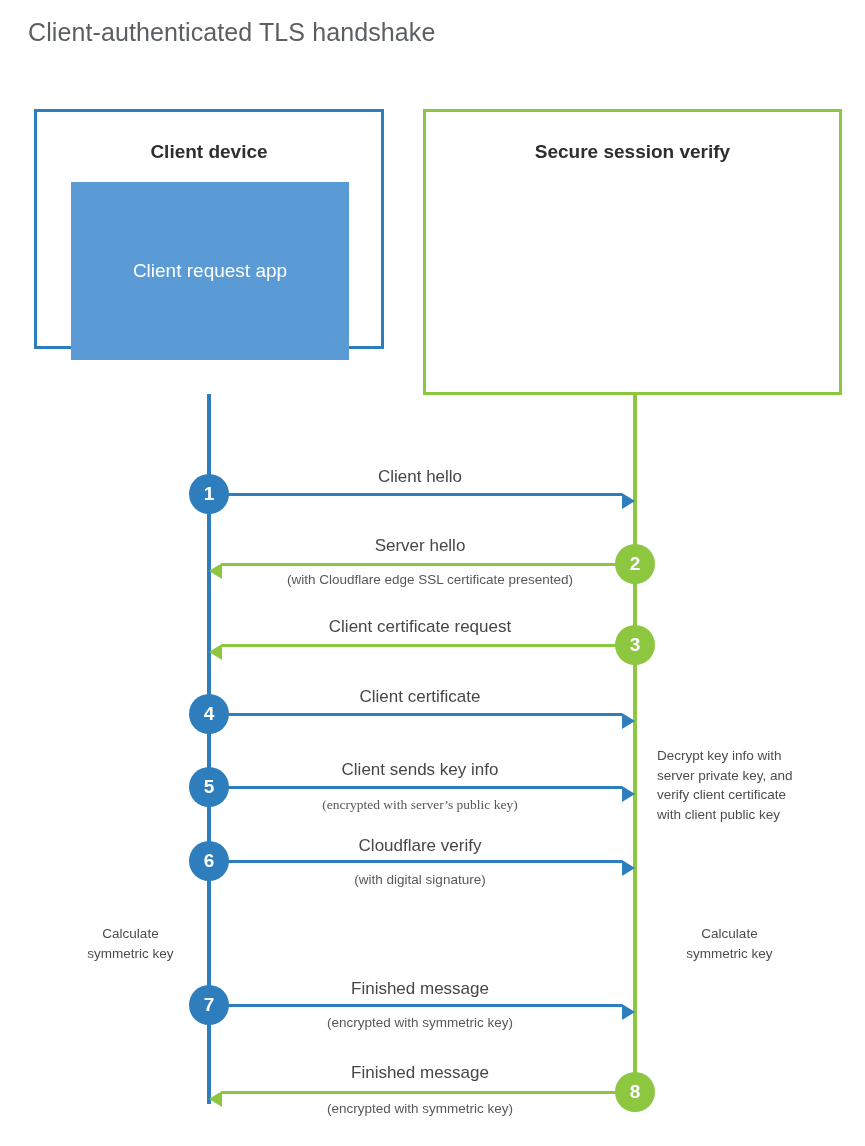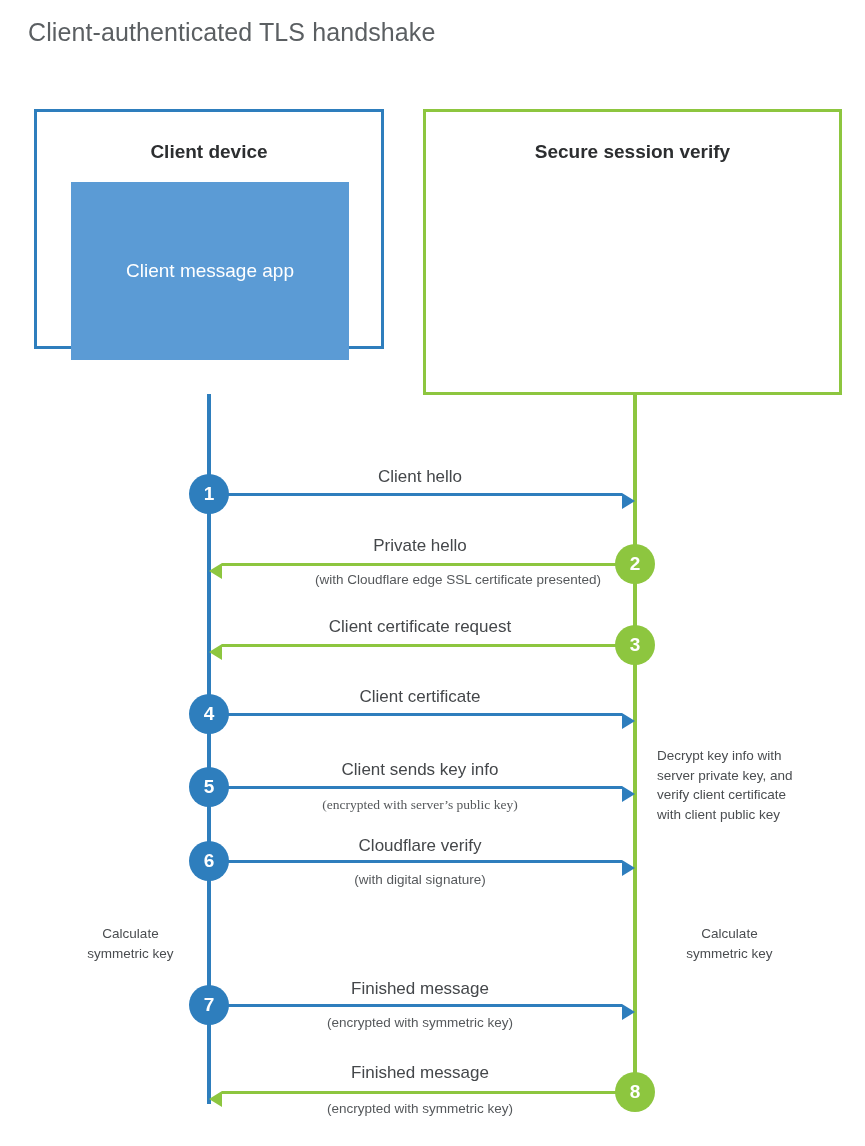--- a/index.html
+++ b/index.html
@@ -184,42 +184,42 @@
 </style>
 </head>
 <body>
 
 <div id="canvas">
 
   <div class="page-title">Client-authenticated TLS handshake</div>
 
   <div class="party-box client">
     <div class="party-title">Client device</div>
-    <div class="client-app">Client message app</div>
+    <div class="client-app">Client request app</div>
   </div>
 
   <div class="party-box server">
     <div class="party-title">Secure session verify</div>
   </div>
 
   <div class="lifeline client-line"></div>
   <div class="lifeline server-line"></div>
 
   <div class="msg blue ltr">
     <div class="arrow-line" style="left:209px; top:493px; width:413px;"></div>
     <div class="arrow-head" style="left:622px; top:493px;"></div>
     <div class="msg-label" style="left:420px; top:467px;">Client hello</div>
   </div>
   <div class="step-circle blue" style="left:209px; top:494px;">1</div>
 
   <div class="msg green rtl">
     <div class="arrow-line" style="left:222px; top:563px; width:413px;"></div>
     <div class="arrow-head" style="left:209px; top:563px;"></div>
-    <div class="msg-label" style="left:420px; top:536px;">Private hello</div>
-    <div class="msg-sublabel" style="left:430px; top:572px;margin-left:28px;">(with Cloudflare edge SSL certificate presented)</div>
+    <div class="msg-label" style="left:420px; top:536px;">Server hello</div>
+    <div class="msg-sublabel" style="left:430px; top:572px;">(with Cloudflare edge SSL certificate presented)</div>
   </div>
   <div class="step-circle green" style="left:635px; top:564px;">2</div>
 
   <div class="msg green rtl">
     <div class="arrow-line" style="left:222px; top:644px; width:413px;"></div>
     <div class="arrow-head" style="left:209px; top:644px;"></div>
     <div class="msg-label" style="left:420px; top:617px;">Client certificate request</div>
   </div>
   <div class="step-circle green" style="left:635px; top:645px;">3</div>
 

